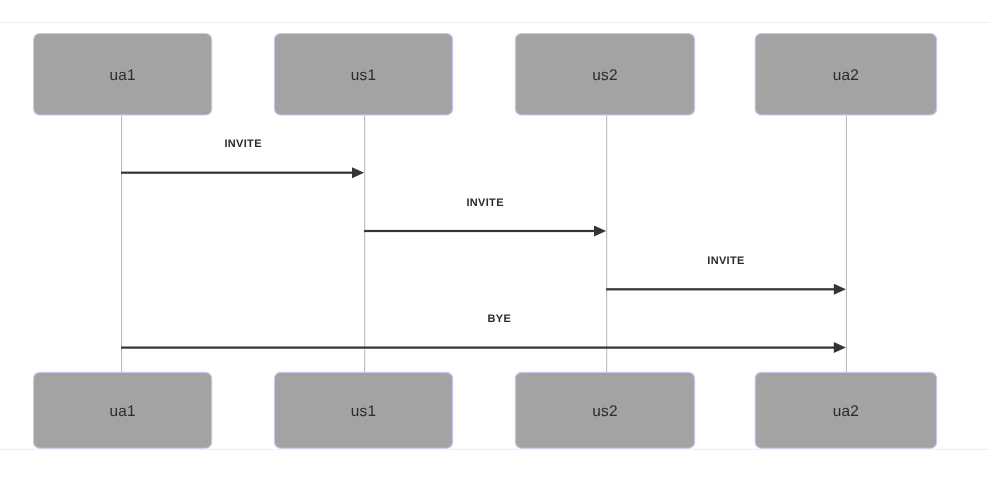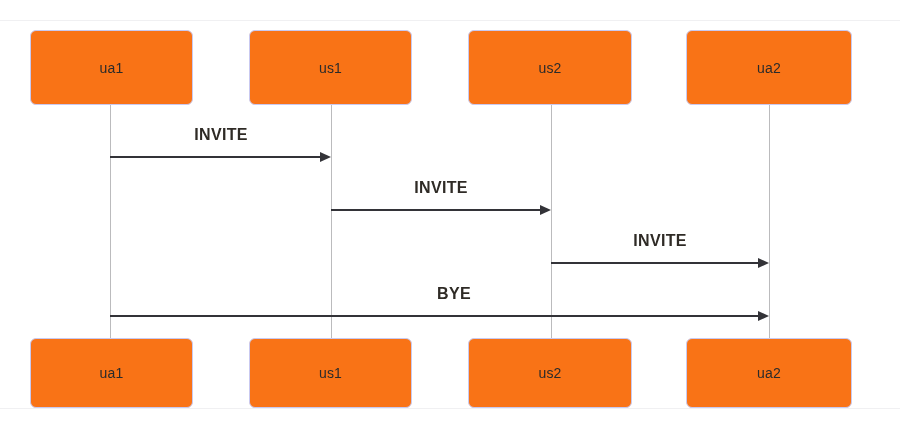--- a/index.html
+++ b/index.html
@@ -30,21 +30,21 @@
 
   .lifeline {
     position: absolute;
     width: 1px;
     background: #bbbbbd;
   }
 
   .participant-box {
     position: absolute;
     box-sizing: border-box;
-    background: #f97316;
+    background: #a3a3a3;
     border: 1px solid #c9c9f0;
     border-radius: 6px;
     display: flex;
     align-items: center;
     justify-content: center;
     color: #2b2b2b;
     font-size: 14px;
     font-weight: 400;
     letter-spacing: 0.2px;
     user-select: none;
@@ -68,21 +68,21 @@
     height: 0;
     border-top: 5px solid transparent;
     border-bottom: 5px solid transparent;
     border-left: 11px solid #333338;
   }
   .message .msg-label {
     position: absolute;
     top: -30px;
     transform: translateX(-50%);
     white-space: nowrap;
-    font-size: 16px;
+    font-size: 10px;
     font-weight: bold;
     color: #2f2b26;
     letter-spacing: 0.3px;
     user-select: none;
   }
 </style>
 </head>
 <body>
 
 <div id="canvas">

